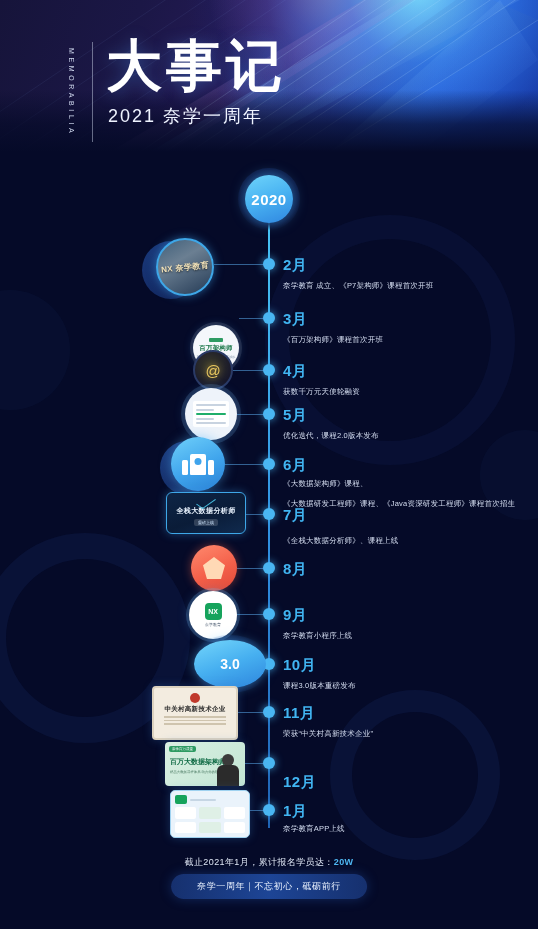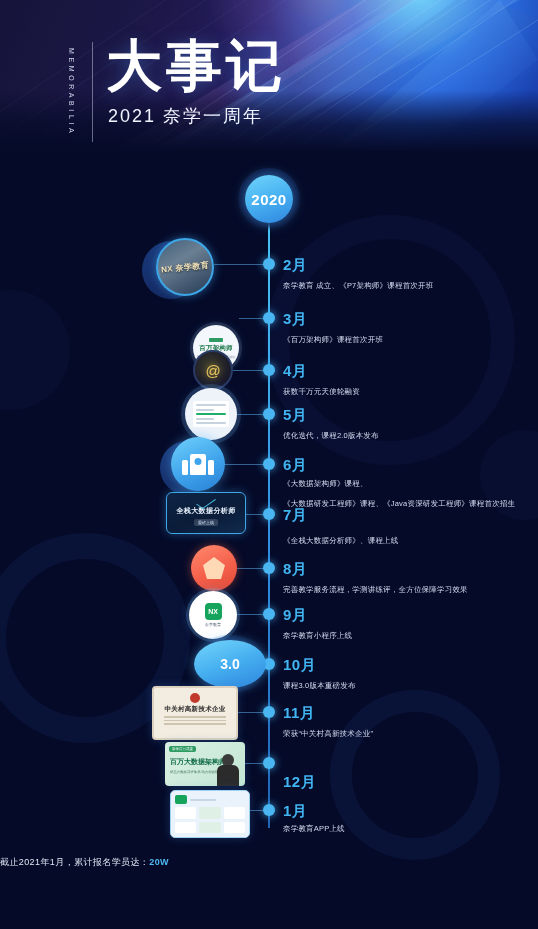--- a/index.html
+++ b/index.html
@@ -173,21 +173,21 @@
   .t-jan .phone { width:80px; height:48px; border-radius:5px; background:#eaf3fb; border:1.5px solid #9fd2f0;
      box-shadow:0 0 10px rgba(60,140,220,.3); padding:4px; display:flex; flex-direction:column; gap:3px; }
   .t-jan .top { display:flex; align-items:center; gap:3px; }
   .t-jan .logo { width:12px; height:9px; border-radius:2px; background:#16a35c; }
   .t-jan .tl { width:26px; height:2px; background:#c6d6e4; border-radius:1px; }
   .t-jan .grid { flex:1; display:grid; grid-template-columns:1fr 1fr 1fr; gap:3px; }
   .t-jan .cell { background:#fff; border-radius:2px; }
   .t-jan .cell.m { background:#dff0e6; }
 
   
-  .footer-line { position:absolute; left:0; right:0; top:856px; 
+  .footer-line { position:absolute; left:0; right:0; top:856px; text-align:center;
      font-size:9px; color:#dfe7f5; letter-spacing:.4px; }
   .footer-line b { color:#4fb8f2; font-weight:700; }
   .footer-pill { position:absolute; left:50%; transform:translateX(-50%); top:874px;
      padding:6px 26px; border-radius:14px; background:linear-gradient(90deg,#16306e 0%,#1d4596 50%,#16306e 100%);
      color:#eaf2ff; font-size:9px; letter-spacing:.6px; white-space:nowrap;
      box-shadow:0 0 12px rgba(40,100,200,.35); }
 </style>
 </head>
 <body>
 
@@ -324,21 +324,20 @@
     <div class="card">
       <div class="chev"></div>
       <div class="t1">全栈大数据分析师</div>
       <div class="t2">重磅上线</div>
     </div>
   </div>
 
   <div class="dot" style="top:562px"></div>
   <div class="connector" style="left:237px; top:568px; width:29px"></div>
   <div class="month" style="top:560px">8月</div>
-  <div class="desc" style="top:583px">完善教学服务流程，学测讲练评，全方位保障学习效果</div>
   <div class="thumb t-aug">
     <div class="main">
       <div class="pent"></div>
     </div>
   </div>
 
   <div class="dot" style="top:608px"></div>
   <div class="connector" style="left:237px; top:614px; width:29px"></div>
   <div class="month" style="top:606px">9月</div>
   <div class="desc" style="top:629px">奈学教育小程序上线</div>
@@ -406,14 +405,15 @@
         <div class="cell"></div>
         <div class="cell m"></div>
         <div class="cell"></div>
       </div>
     </div>
   </div>
 
   <div class="footer-line">
     <span>截止2021年1月，累计报名学员达：</span><b>20W</b>
   </div>
+  <div class="footer-pill">奈学一周年｜不忘初心，砥砺前行</div>
 
 </div>
 
 </body></html>

